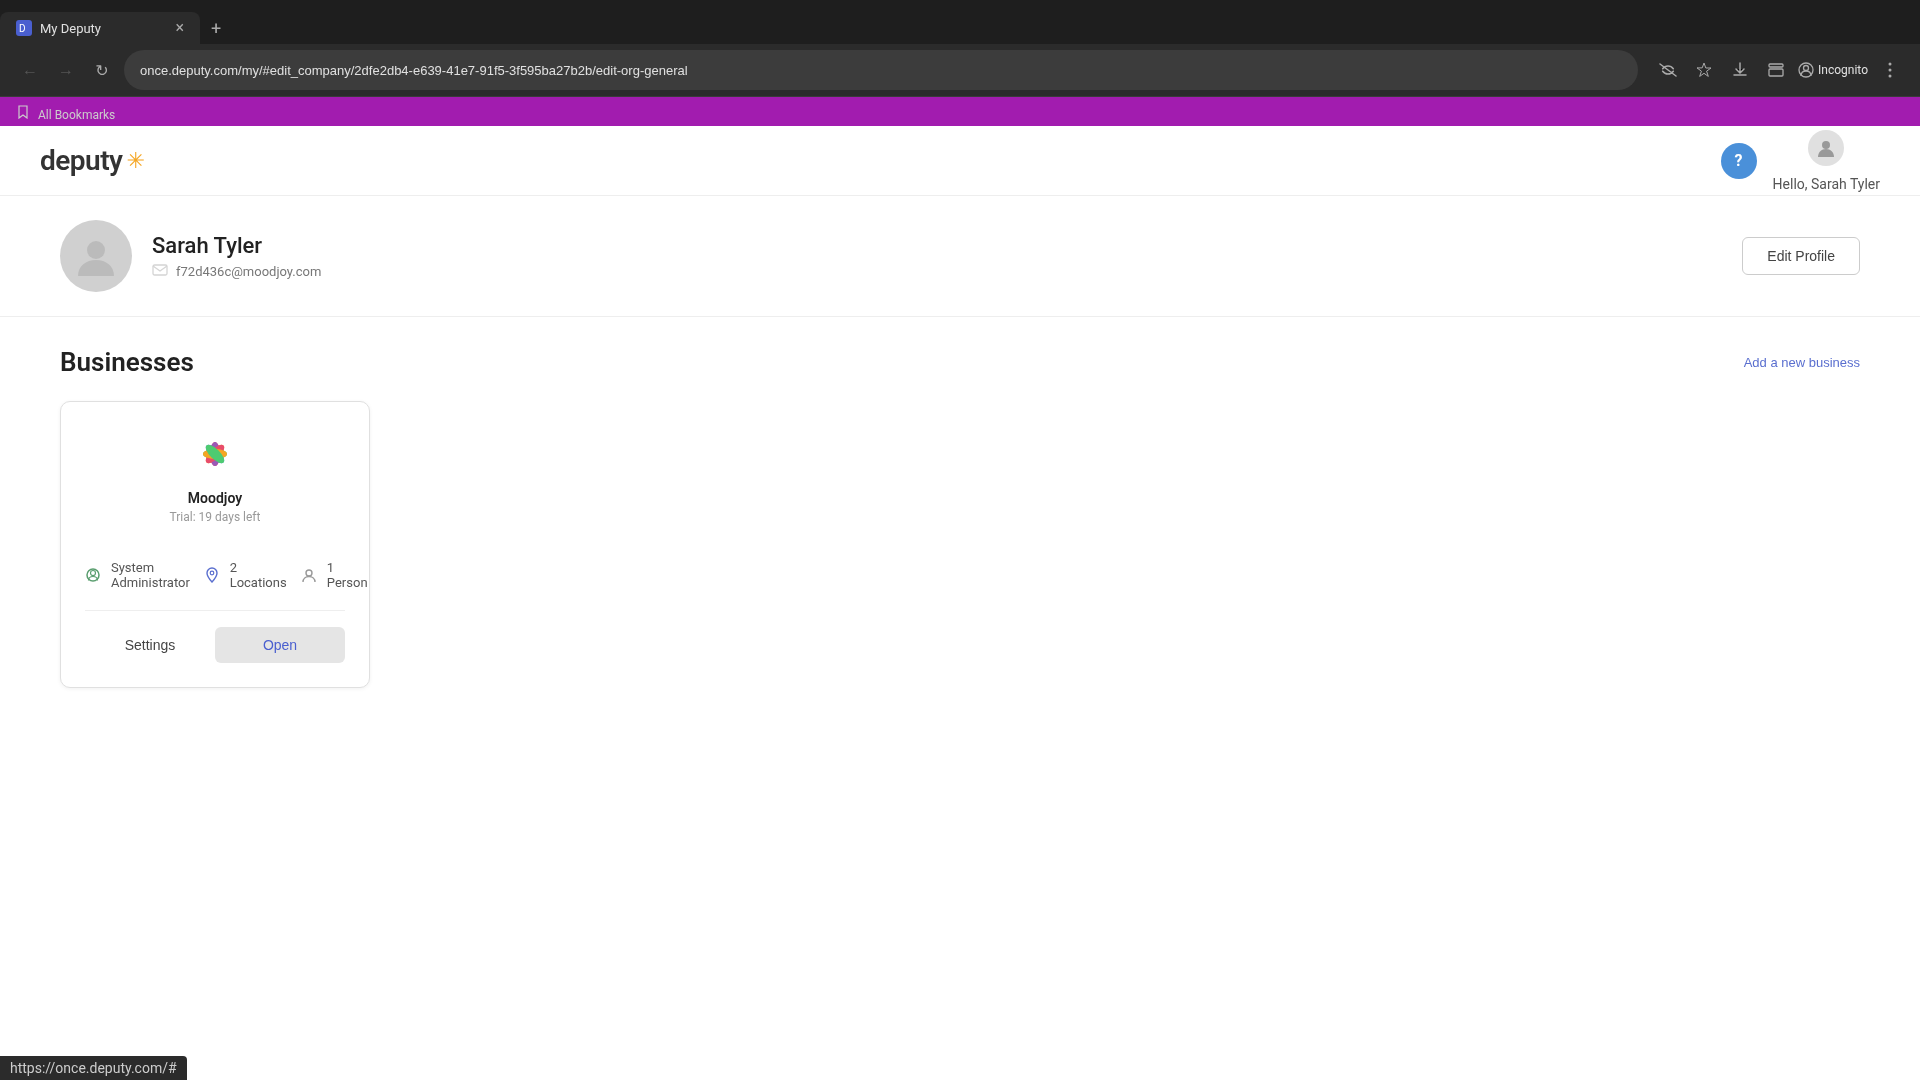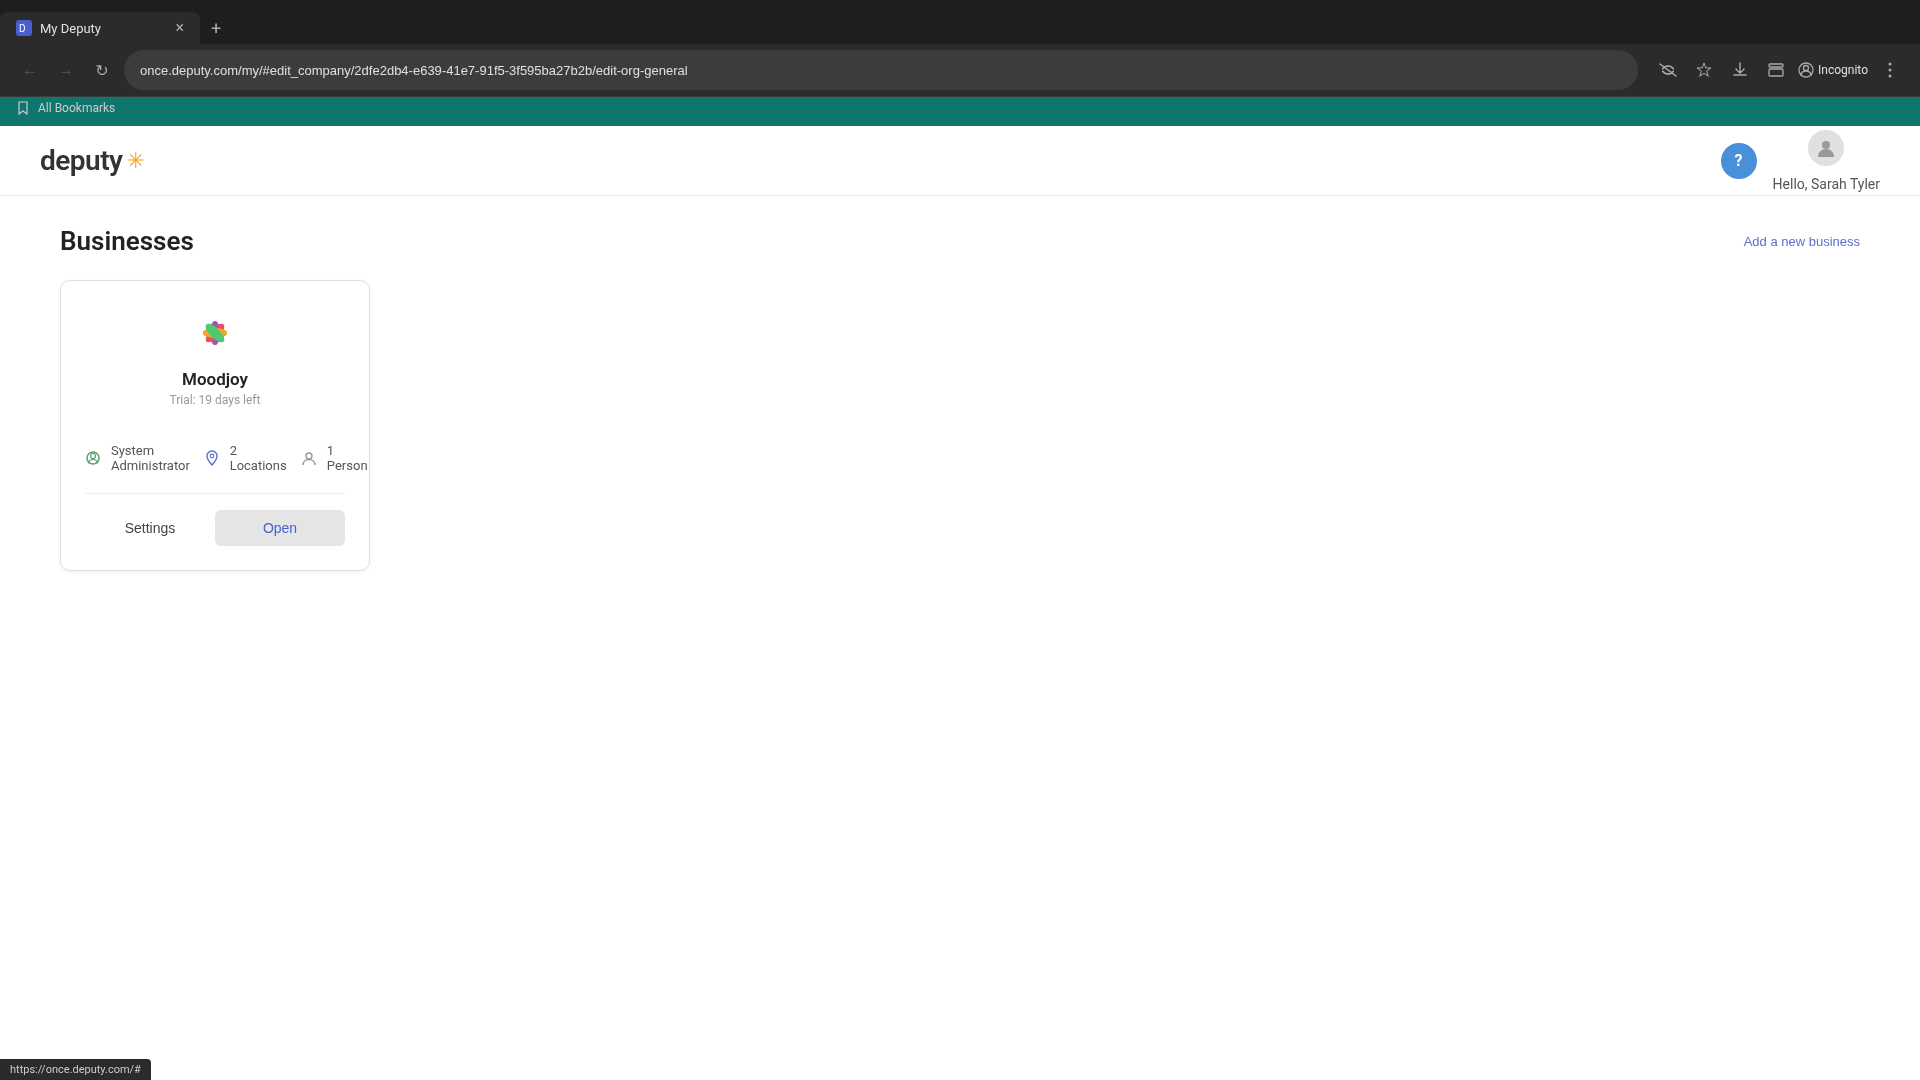--- a/index.html
+++ b/index.html
@@ -13,21 +13,21 @@
     .browser-tab .tab-title { flex: 1; white-space: nowrap; overflow: hidden; text-overflow: ellipsis; }
     .browser-tab .tab-close { color: #aaa; cursor: pointer; font-size: 16px; line-height: 1; }
     .browser-tab-new { display: flex; align-items: center; justify-content: center; width: 32px; height: 32px; color: #aaa; font-size: 18px; cursor: pointer; }
     .browser-nav { display: flex; align-items: center; gap: 8px; padding: 8px 16px; background: #2b2b2b; height: 52px; }
     .nav-btn { background: none; border: none; color: #aaa; font-size: 16px; cursor: pointer; width: 28px; height: 28px; display: flex; align-items: center; justify-content: center; border-radius: 50%; }
     .nav-btn.disabled { color: #555; cursor: default; }
     .address-bar { flex: 1; background: #3c3c3c; border: none; border-radius: 20px; padding: 6px 16px; color: #e0e0e0; font-size: 13px; outline: none; height: 40px; }
     .nav-icons { display: flex; align-items: center; gap: 8px; margin-left: 8px; }
     .nav-icon-btn { background: none; border: none; color: #aaa; cursor: pointer; width: 28px; height: 28px; display: flex; align-items: center; justify-content: center; border-radius: 50%; font-size: 14px; }
     .incognito-label { color: #e0e0e0; font-size: 12px; display: flex; align-items: center; gap: 4px; }
-    .bookmarks-bar { background: #0f766e; padding: 4px 16px; border-top: 1px solid #3a3a3a; display: flex; align-items: flex-start; gap: 4px; color: #ccc; font-size: 12px; height: 30px; }
+    .bookmarks-bar { background: #a21caf; padding: 4px 16px; border-top: 1px solid #3a3a3a; display: flex; align-items: flex-end; gap: 4px; color: #ccc; font-size: 12px; height: 30px; }
     .bookmark-icon { margin-right: 4px; }
 
     
     .app { background: #fff; min-height: calc(1080px - 126px); }
 
     
     .app-header { display: flex; align-items: center; justify-content: space-between; padding: 0 40px; height: 70px; border-bottom: 1px solid #eee; }
     .deputy-logo { display: flex; align-items: center; gap: 4px; }
     .deputy-logo-text { font-size: 28px; font-weight: 600; color: #333; letter-spacing: -0.5px; }
     .deputy-logo-star { color: #f5a623; font-size: 22px; }
@@ -50,31 +50,31 @@
     .businesses-section { padding: 30px 60px; }
     .businesses-header { display: flex; align-items: center; justify-content: space-between; margin-bottom: 24px; }
     .businesses-title { font-size: 26px; font-weight: 600; color: #222; }
     .add-business-btn { background: none; border: none; color: #5a6fcf; font-size: 13px; cursor: pointer; font-weight: 500; }
 
     
     .business-cards { display: flex; gap: 20px; flex-wrap: wrap; }
     .business-card { border: 1px solid #e0e0e0; border-radius: 10px; padding: 24px; width: 310px; background: #fff; box-shadow: 0 1px 4px rgba(0,0,0,0.06); }
     .card-logo-area { display: flex; flex-direction: column; align-items: center; margin-bottom: 12px; }
     .card-logo { width: 56px; height: 56px; margin-bottom: 8px; }
-    .card-business-name { font-size: 17px; font-weight: 600; color: #222; margin-bottom: 4px; }
+    .card-business-name { font-size: 14px; font-weight: 600; color: #222; margin-bottom: 4px; }
     .card-trial { font-size: 12px; color: #999; margin-bottom: 16px; }
     .card-details { display: flex; flex-direction: row; gap: 12px; margin-bottom: 20px; padding-top: 8px; }
     .card-detail-row { display: flex; align-items: center; gap: 10px; font-size: 13px; color: #555; }
     .detail-icon { width: 18px; height: 18px; display: flex; align-items: center; justify-content: center; }
     .card-actions { display: flex; gap: 0; border-top: 1px solid #eee; padding-top: 16px; }
     .card-btn { flex: 1; padding: 10px; border: none; background: none; font-size: 14px; color: #444; cursor: pointer; border-radius: 6px; text-align: center; }
     .card-btn-open { background: #e5e5e5; color: #4a5fcf; }
 
     
-    .status-bar { position: fixed; bottom: 0; left: 0; background: #2b2b2b; color: #ccc; font-size: 11px; padding: 4px 10px; border-radius: 0 4px 0 0; }
+    .status-bar { position: fixed; bottom: 0; left: 0; background: #2b2b2b; color: #ccc; font-size: 14px; padding: 4px 10px; border-radius: 0 4px 0 0; }
 
     
     .logo-svg { display: block; }
   </style>
 </head>
 <body>
 
 <div class="browser-chrome">
 
   <div class="browser-tabs">
@@ -160,20 +160,43 @@
           <svg width="22" height="22" viewBox="0 0 22 22">
               <circle cx="11" cy="8" r="4" fill="#999"></circle>
               <path d="M3 20c0-5 3.5-8 8-8s8 3 8 8" fill="#999"></path>
             </svg>
         </div>
         <span>Hello, Sarah Tyler</span>
       </div>
     </div>
   </div>
 
+  <div class="profile-section">
+    <div class="profile-left">
+      <div class="profile-avatar">
+        <svg width="44" height="44" viewBox="0 0 44 44">
+            <circle cx="22" cy="16" r="9" fill="#bbb"></circle>
+            <path d="M4 42c0-10 8-16 18-16s18 6 18 16" fill="#bbb"></path>
+          </svg>
+      </div>
+      <div class="profile-info">
+        <span class="profile-name">Sarah Tyler</span>
+        <div class="profile-email-row">
+          <span class="email-icon">
+            <svg width="16" height="12" viewBox="0 0 16 12">
+                <rect x="1" y="1" width="14" height="10" rx="1.5" stroke="#aaa" stroke-width="1.3" fill="none"></rect>
+                <path d="M1 2l7 5 7-5" stroke="#aaa" stroke-width="1.3" fill="none"></path>
+              </svg>
+          </span>
+          <span>f72d436c@moodjoy.com</span>
+        </div>
+      </div>
+    </div>
+    <button class="edit-profile-btn">Edit Profile</button>
+  </div>
 
   <div class="businesses-section">
     <div class="businesses-header">
       <h2 class="businesses-title">Businesses</h2>
       <button class="add-business-btn">Add a new business</button>
     </div>
 
     <div class="business-cards">
 
       <div class="business-card">

